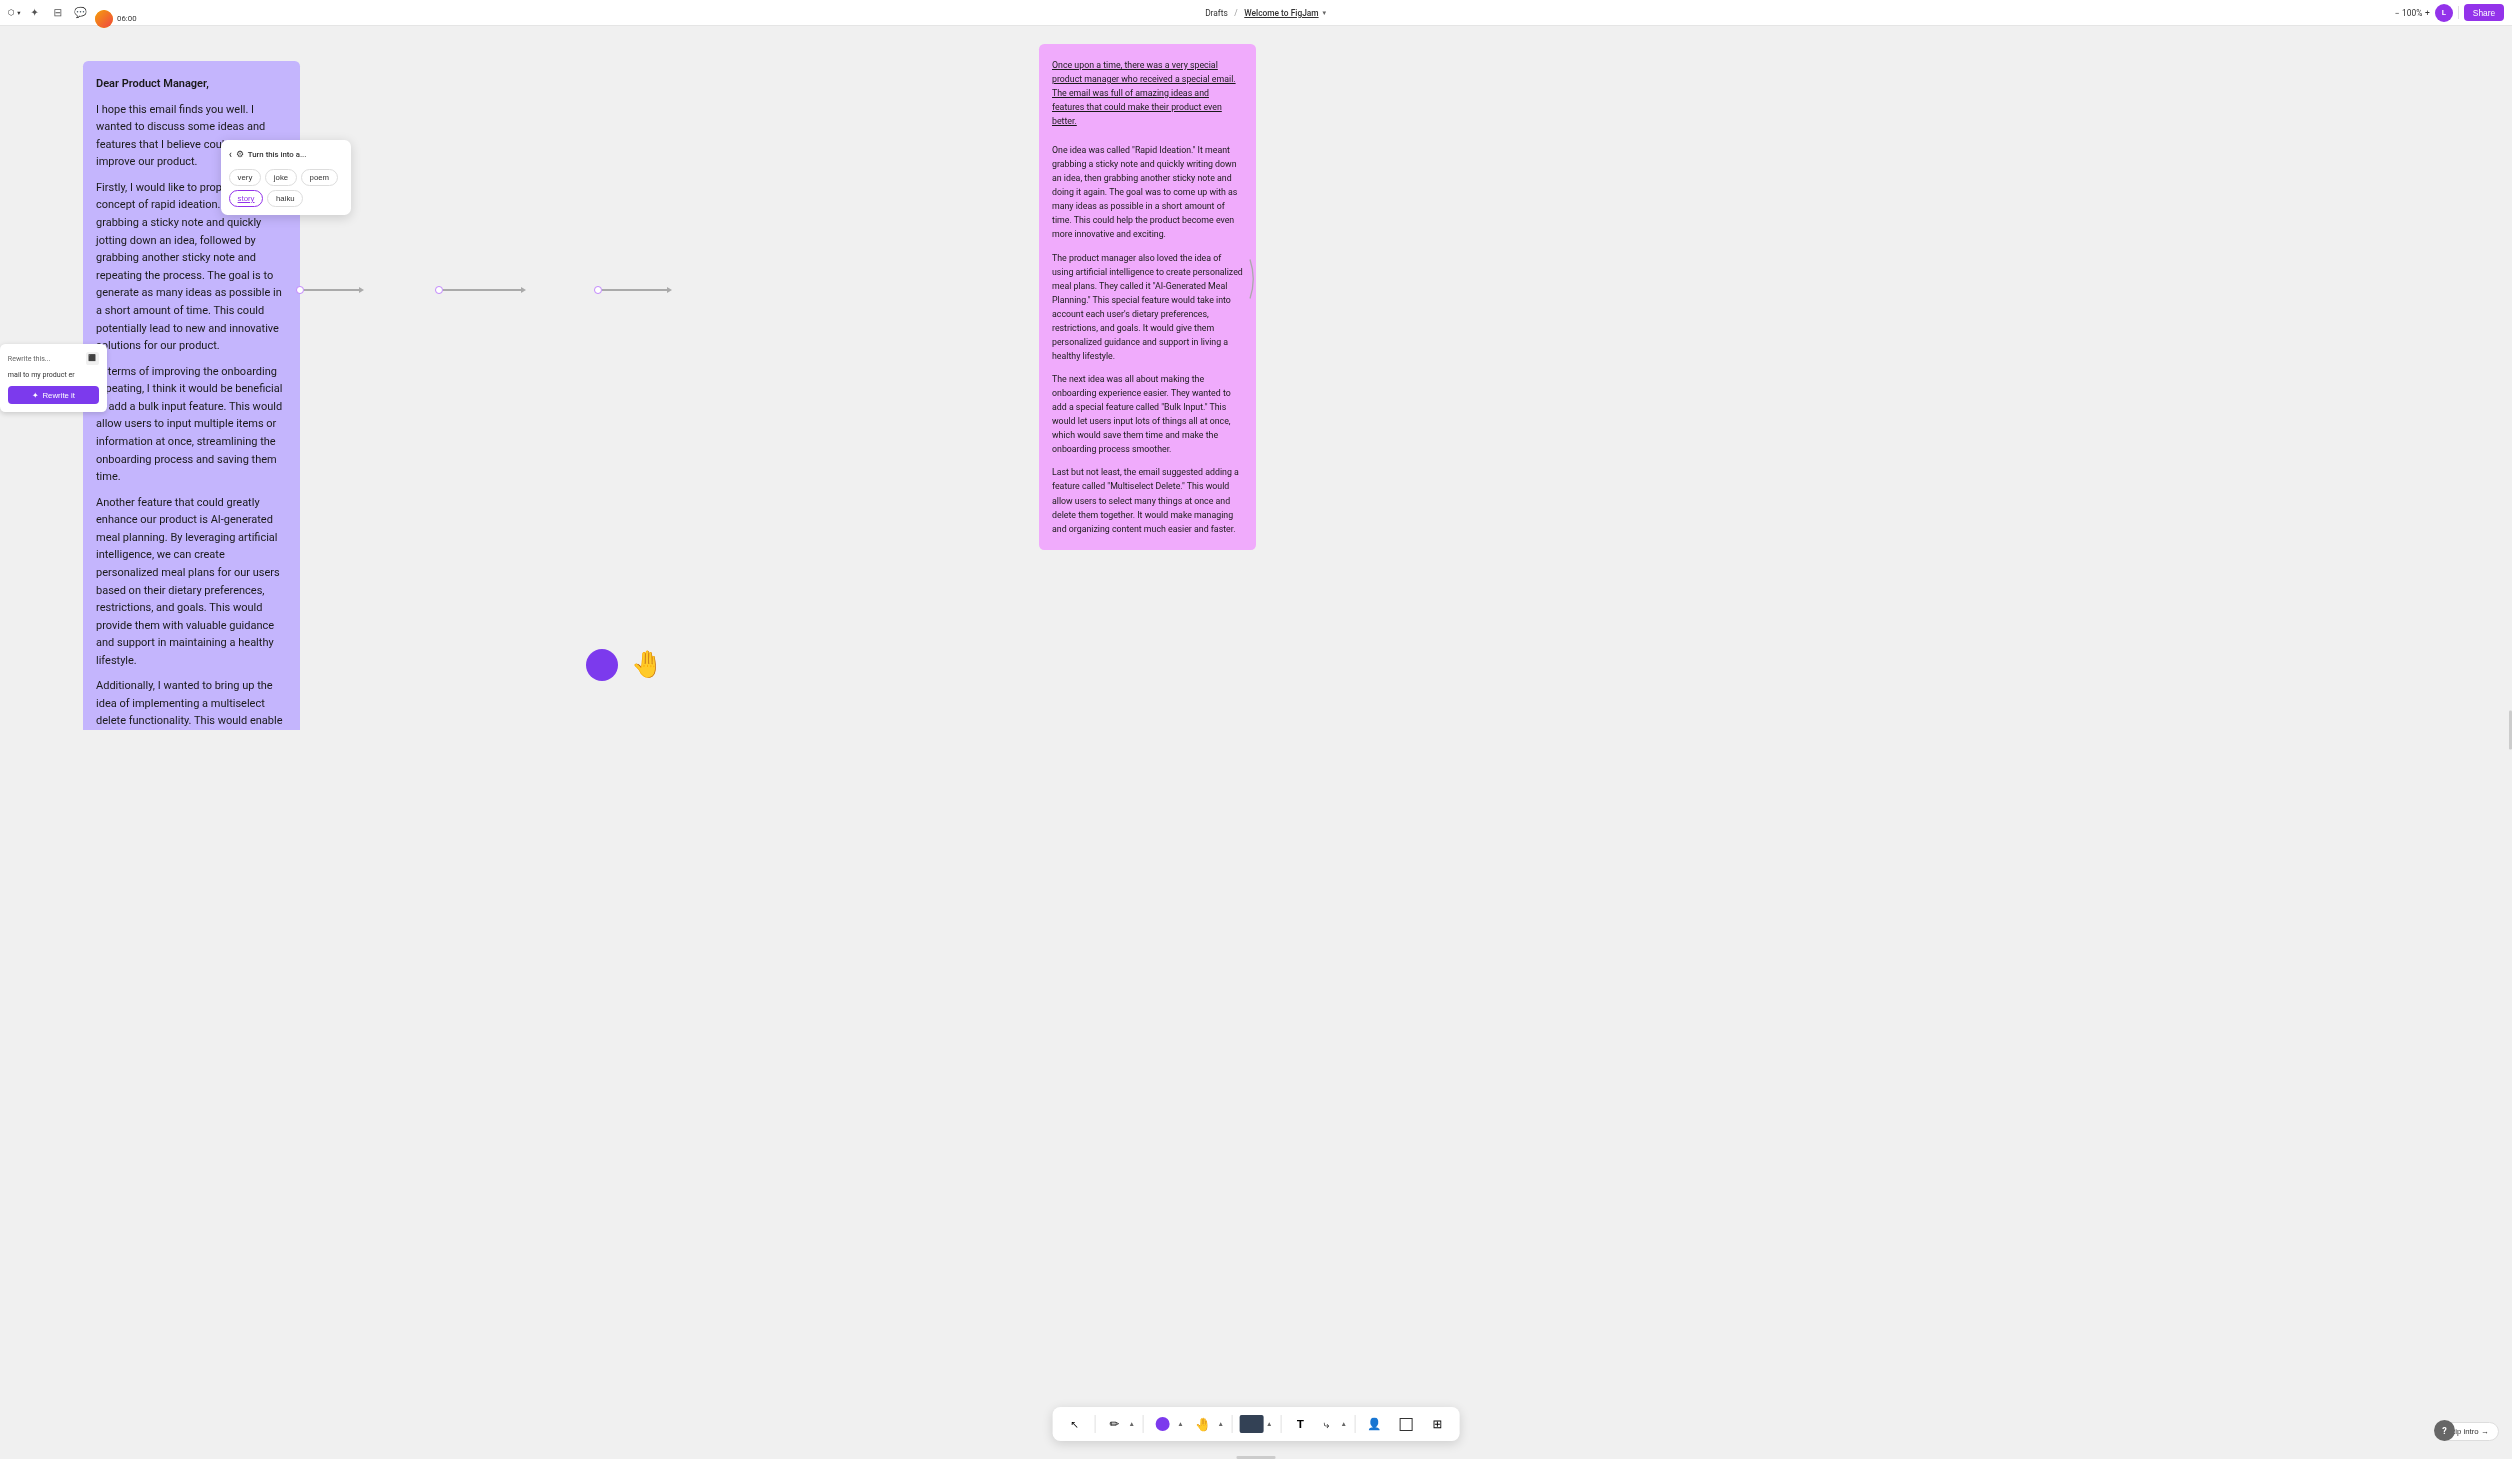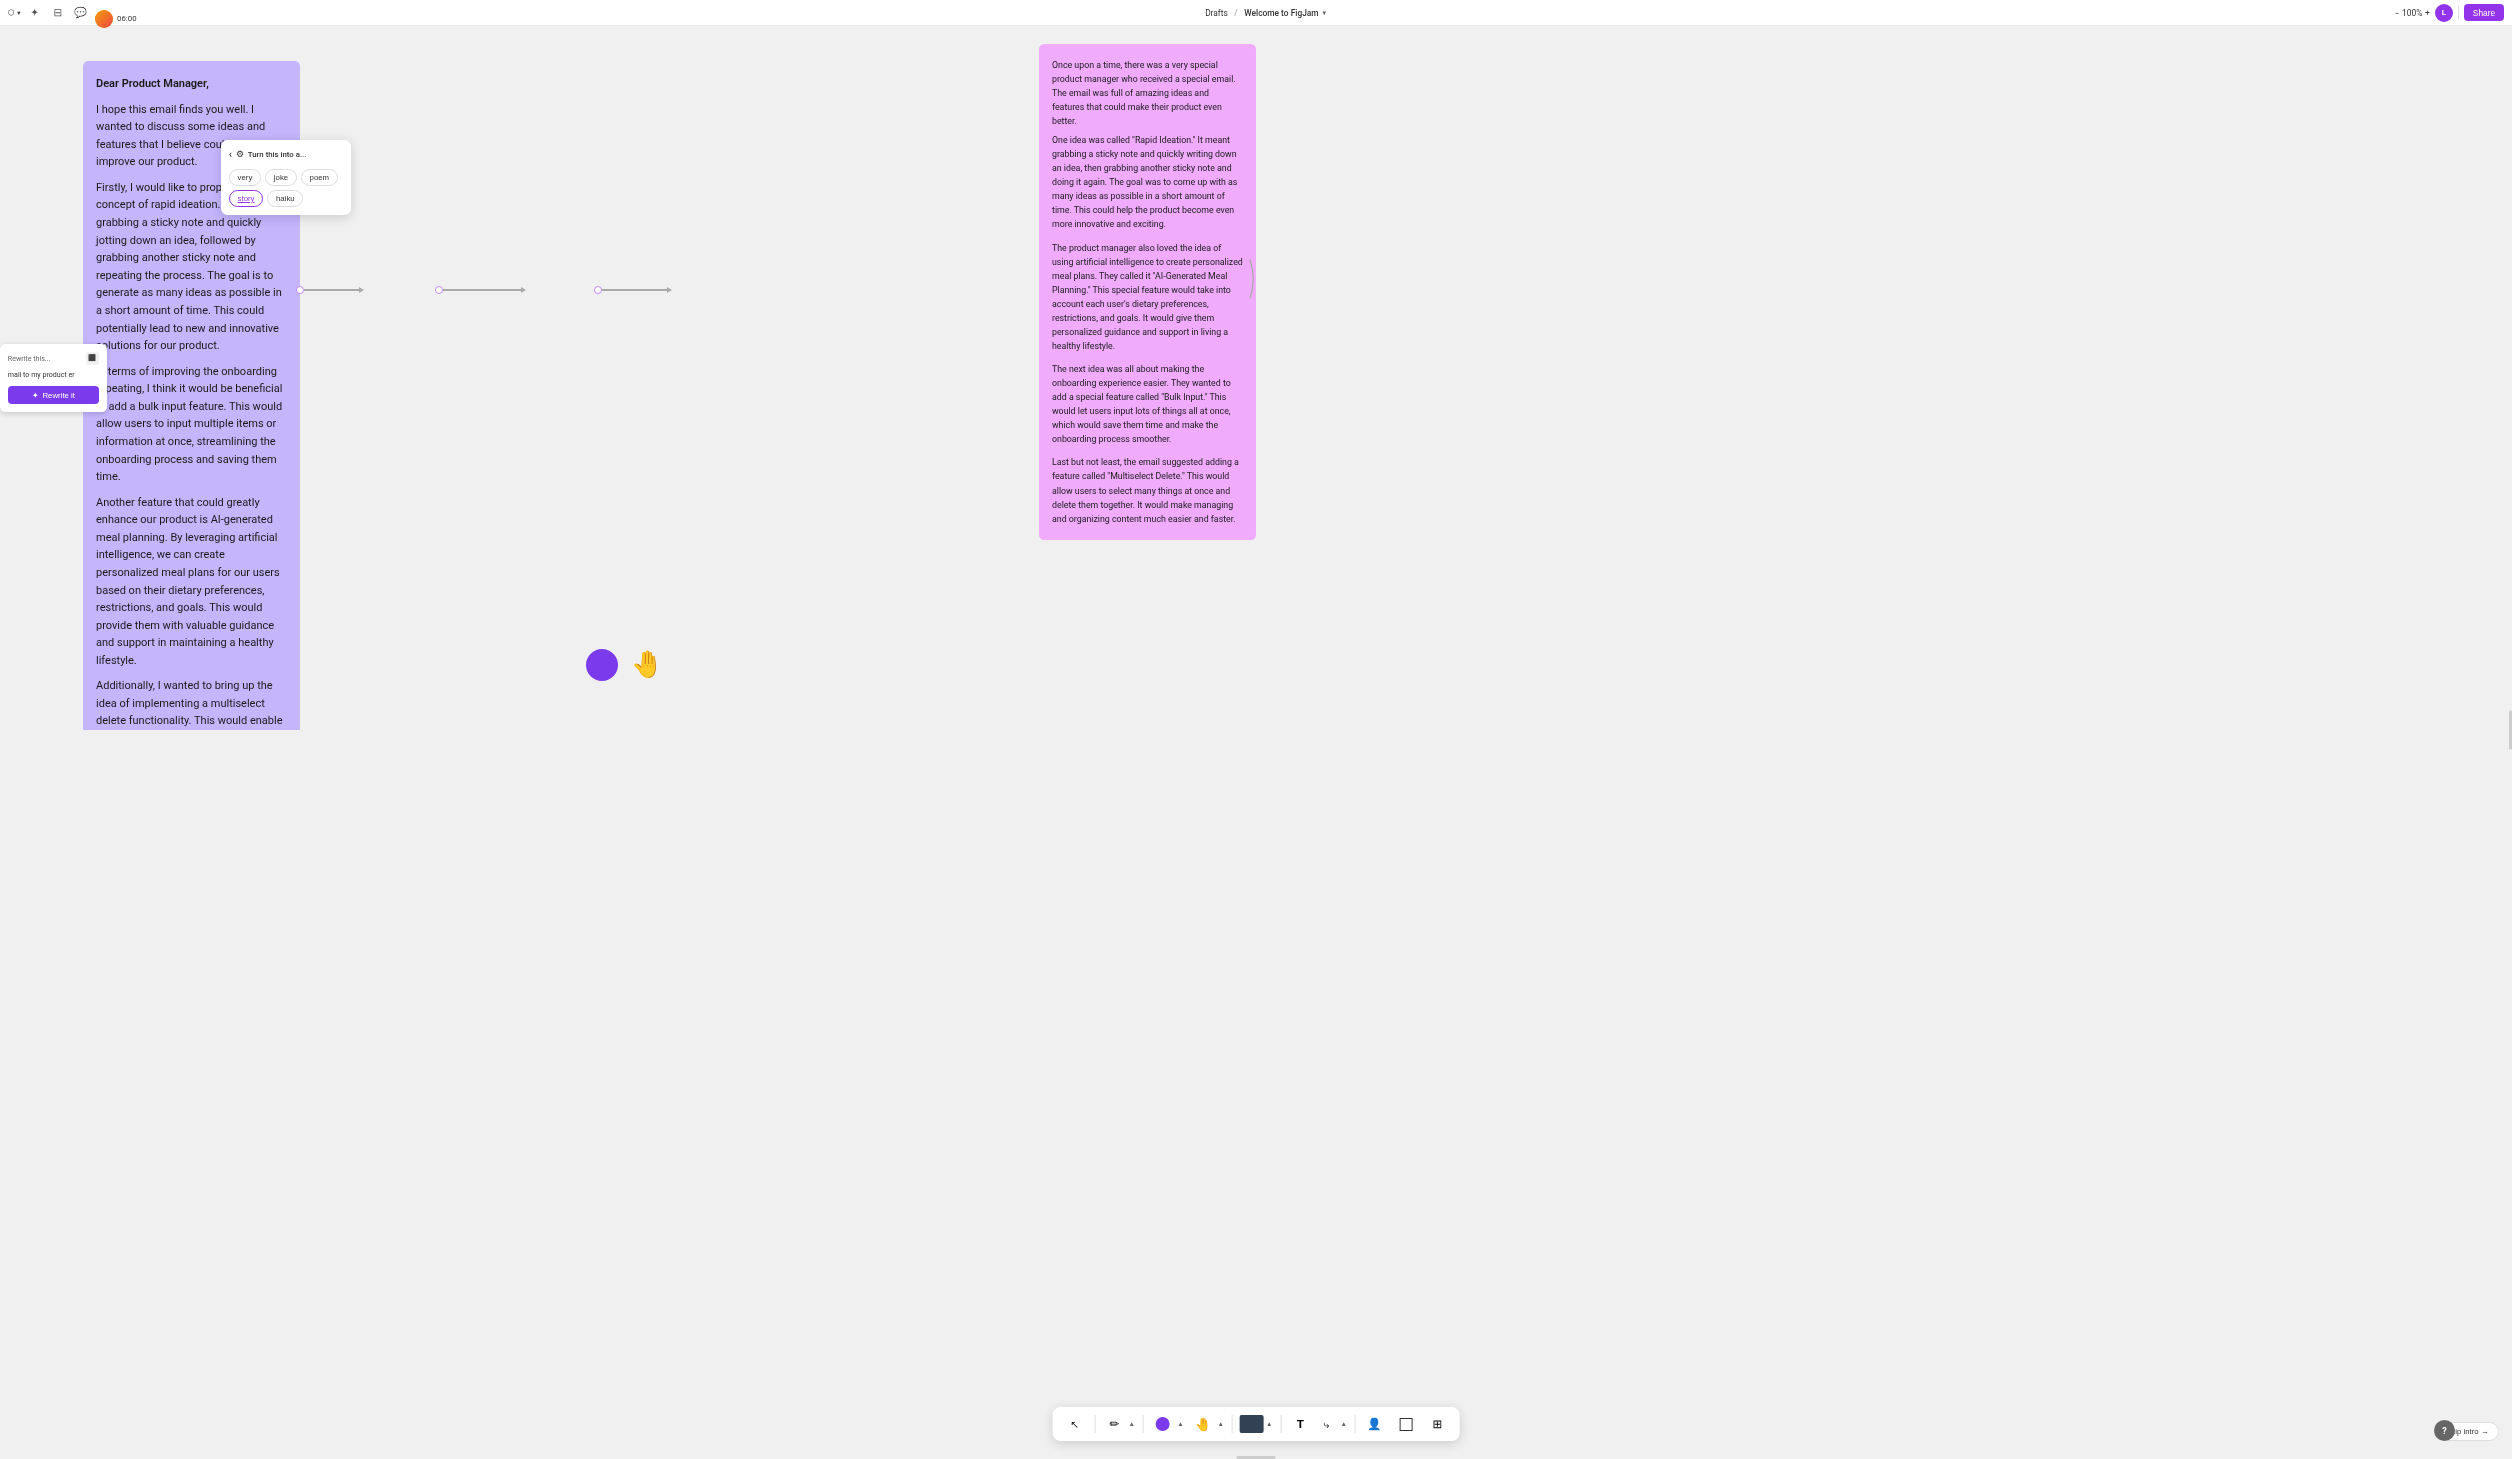--- a/index.html
+++ b/index.html
@@ -331,21 +331,21 @@
       top: 50%;
       transform: translateY(-50%);
       width: 2.6px;
       height: 39px;
       background: #ccc;
       border-radius: 1.3px;
     }
 
     .breadcrumb-sep { color: #999; margin: 0 2.6px; }
     .breadcrumb-link { color: #333; text-decoration: none; }
-    .breadcrumb-current { color: #333; font-weight: 500; }
+    .breadcrumb-current { color: #333; font-weight: 500; text-decoration: underline; }
     .title-caret { color: #666; font-size: 7.1px; }
 
     .topbar-icon {
       font-size: 10.4px;
       color: #555;
       cursor: pointer;
       width: 18px;
       height: 18px;
       display: flex;
       align-items: center;
@@ -447,21 +447,21 @@
       <div class="arrow-head"></div>
     </div>
 
     <div style="position:absolute;left:519px;top:260px;display:flex;align-items:center;z-index:6;">
       <div class="connector-dot" style="margin-left:75px;"></div>
       <div style="width:65px;height:1.3px;background:#aaa;"></div>
       <div class="arrow-head"></div>
     </div>
 
     <div class="note-right" style="background:#f0abfc;">
-      <p style="margin-bottom:5px;">Once upon a time, there was a very special product manager who received a special email. The email was full of amazing ideas and features that could make their product even better.</p>
+      <p style="margin-bottom:15px;text-decoration:underline;">Once upon a time, there was a very special product manager who received a special email. The email was full of amazing ideas and features that could make their product even better.</p>
       <p style="margin-bottom:9px;">One idea was called "Rapid Ideation." It meant grabbing a sticky note and quickly writing down an idea, then grabbing another sticky note and doing it again. The goal was to come up with as many ideas as possible in a short amount of time. This could help the product become even more innovative and exciting.</p>
       <p style="margin-bottom:9px;">The product manager also loved the idea of using artificial intelligence to create personalized meal plans. They called it "AI-Generated Meal Planning." This special feature would take into account each user's dietary preferences, restrictions, and goals. It would give them personalized guidance and support in living a healthy lifestyle.</p>
       <p style="margin-bottom:9px;">The next idea was all about making the onboarding experience easier. They wanted to add a special feature called "Bulk Input." This would let users input lots of things all at once, which would save them time and make the onboarding process smoother.</p>
       <p>Last but not least, the email suggested adding a feature called "Multiselect Delete." This would allow users to select many things at once and delete them together. It would make managing and organizing content much easier and faster.</p>
     </div>
 
     <div style="position:absolute;right:0;top:227px;z-index:6;">
       <svg width="19.5" height="52" viewBox="0 0 30 80">
         <path d="M 20 10 Q 30 40 20 70" stroke="#aaa" stroke-width="2" fill="none"></path>
       </svg>

